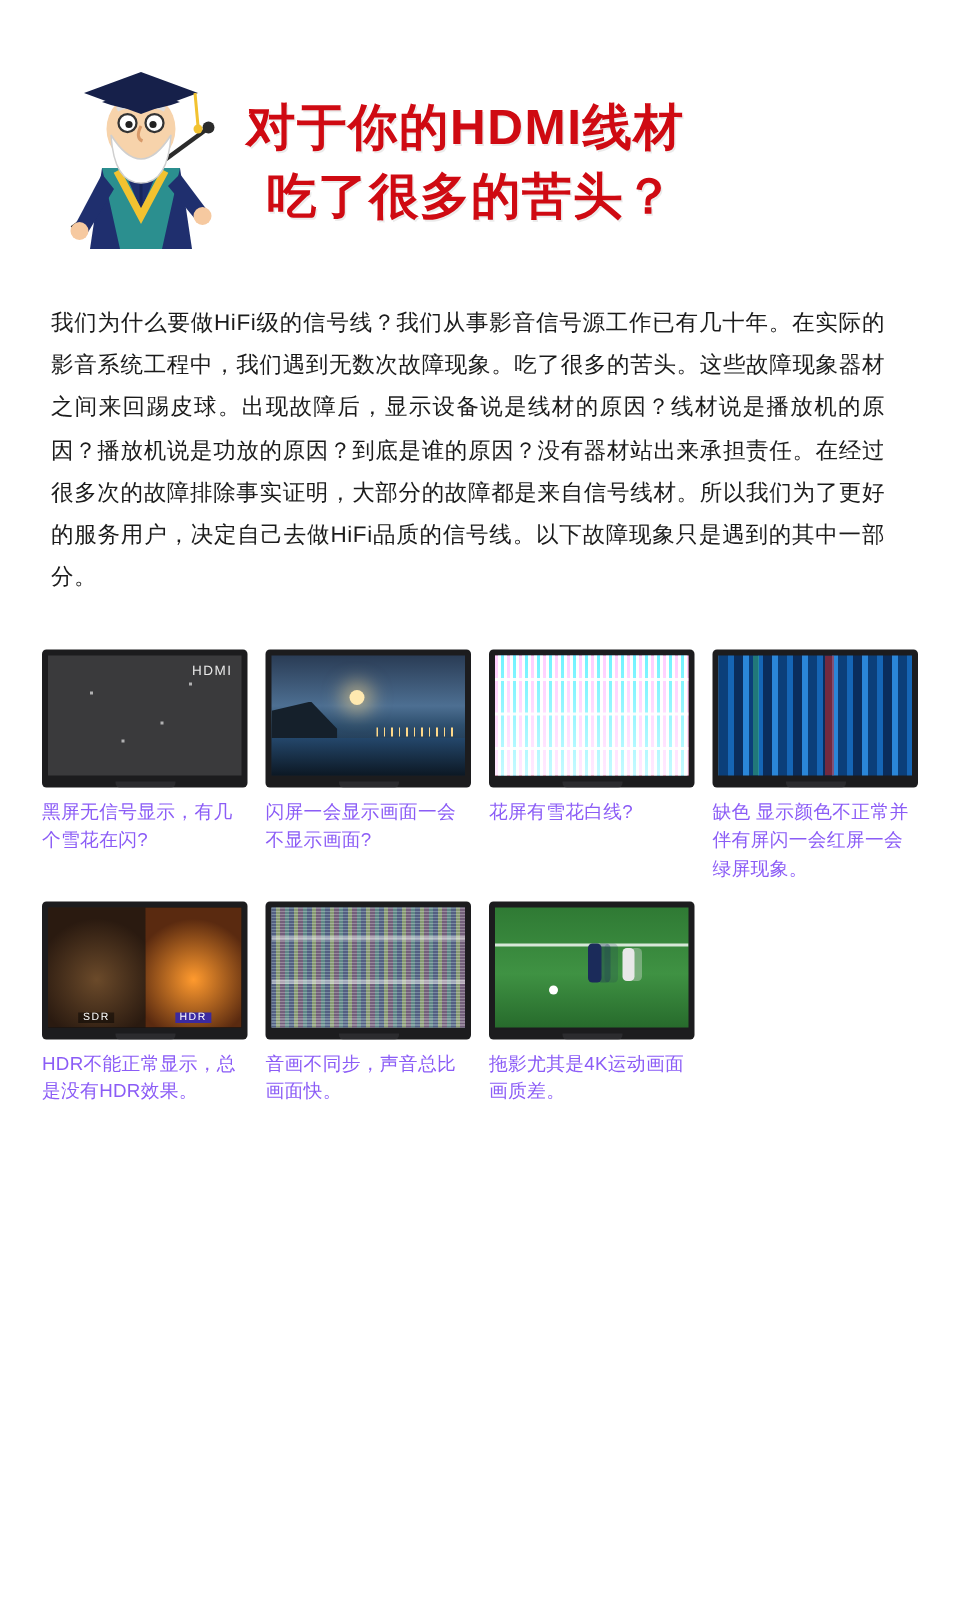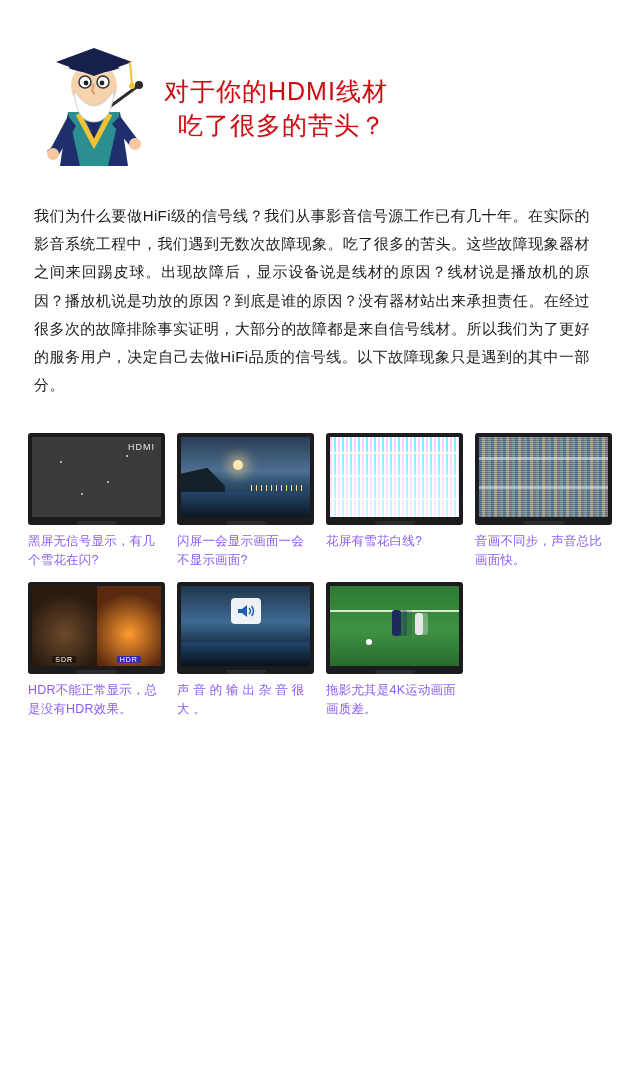--- a/index.html
+++ b/index.html
@@ -27,22 +27,22 @@
     width: 120px;
     height: 130px;
     position: relative;
     flex: none;
   }
   .headline {
     padding-top: 6px;
   }
   .headline .line {
     color: #cf0a12;
-    font-size: 25px;
-    font-weight: normal;
+    font-size: 33px;
+    font-weight: bold;
     letter-spacing: 1px;
     line-height: 1.38;
     white-space: nowrap;
     text-shadow: 1px 1px 0 rgba(0,0,0,0.08);
   }
   .headline .line2 {
     padding-left: 14px;
   }
 
   
@@ -359,60 +359,54 @@
     <div class="tv">
       <div class="screen s-snow">
         <i class="hline" style="top:18%"></i>
         <i class="hline" style="top:47%"></i>
         <i class="hline" style="top:76%"></i>
       </div>
     </div>
     <div class="caption">花屏有雪花白线?</div>
   </div>
 
-
-  <div class="cell">
-    <div class="tv">
-      <div class="screen s-noise">
-        <i class="tear" style="top:24%"></i>
-        <i class="tear" style="top:61%"></i>
-      </div>
-    </div>
-    <div class="caption">音画不同步，声音总比画面快。</div>
+  <div class="cell">
+    <div class="tv">
+      <div class="screen s-color">
+        <i class="redband"></i>
+        <i class="greenband"></i>
+      </div>
+    </div>
+    <div class="caption">缺色 显示颜色不正常并伴有屏闪一会红屏一会绿屏现象。</div>
   </div>
 
   <div class="cell">
     <div class="tv">
       <div class="screen s-hdr">
         <div class="half sdr">
           <span class="tag">SDR</span>
         </div>
         <div class="half hdr">
           <span class="tag tag-hdr">HDR</span>
         </div>
       </div>
     </div>
     <div class="caption">HDR不能正常显示，总是没有HDR效果。</div>
   </div>
 
   <div class="cell">
     <div class="tv">
-      <div class="screen s-audio">
-        <span class="spk">
-          <svg width="20" height="16" viewBox="0 0 20 16">
-            <polygon points="2,6 6,6 11,2 11,14 6,10 2,10" fill="#1c5fb5"></polygon>
-            <path d="M13 5 Q16 8 13 11" stroke="#1c5fb5" stroke-width="1.5" fill="none"></path>
-            <path d="M15.5 3 Q19.5 8 15.5 13" stroke="#1c5fb5" stroke-width="1.5" fill="none"></path>
-          </svg>
-        </span>
-        <i class="shore"></i>
-      </div>
-    </div>
-    <div class="caption">声 音 的 输 出 杂 音 很 大 。</div>
-  </div>
+      <div class="screen s-noise">
+        <i class="tear" style="top:24%"></i>
+        <i class="tear" style="top:61%"></i>
+      </div>
+    </div>
+    <div class="caption">音画不同步，声音总比画面快。</div>
+  </div>
+
 
   <div class="cell">
     <div class="tv">
       <div class="screen s-sport">
         <i class="lineA"></i>
         <i class="player"></i>
         <i class="player2"></i>
         <i class="ball"></i>
       </div>
     </div>

